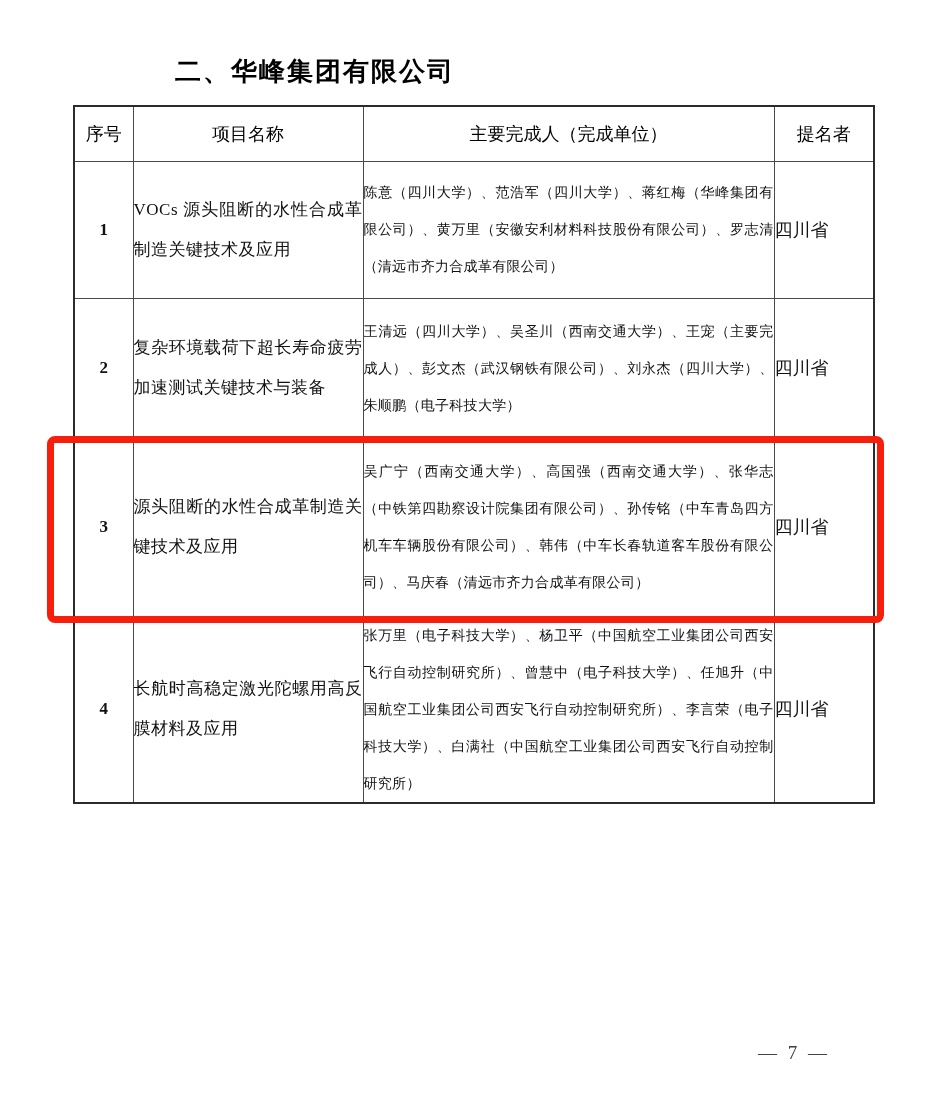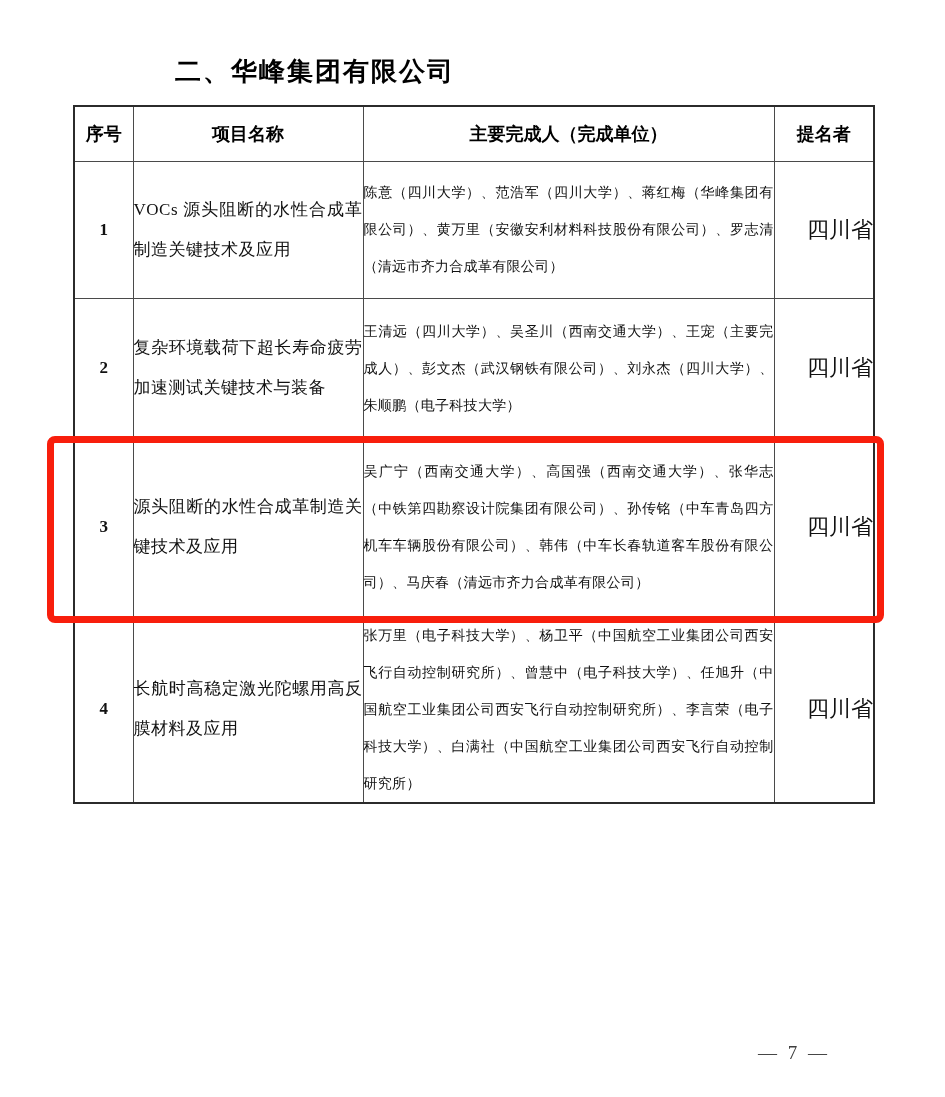--- a/index.html
+++ b/index.html
@@ -43,21 +43,21 @@
     box-sizing: border-box;
   }
   table.awards thead tr { height: 55px; }
   table.awards tbody tr:nth-child(1) { height: 137px; }
   table.awards tbody tr:nth-child(2) { height: 140px; }
   table.awards tbody tr:nth-child(3) { height: 178px; }
   table.awards tbody tr:nth-child(4) { height: 187px; }
   table.awards th {
     font-family: "Liberation Sans", sans-serif;
     font-size: 18px;
-    font-weight: 700;
+    font-weight: 400;
     text-align: center;
     color: #000;
   }
   td.num {
     text-align: center;
     font-weight: 700;
     font-size: 17px;
   }
   td.proj {
     font-weight: 400;
@@ -69,22 +69,22 @@
   }
   td.people {
     font-size: 14px;
     line-height: 37px;
     padding: 0 14px;
     text-align: justify;
     letter-spacing: 0.3px;
     margin-left: 48px;
   }
   td.nom {
-    text-align: right;
-    font-size: 22px;
+    text-align: left;
+    font-size: 18px;
   }
   .highlight-box {
     position: absolute;
     left: 47px;
     top: 436px;
     width: 837px;
     height: 187px;
     box-sizing: border-box;
     border: 7px solid #f81e0c;
     border-radius: 8px;

